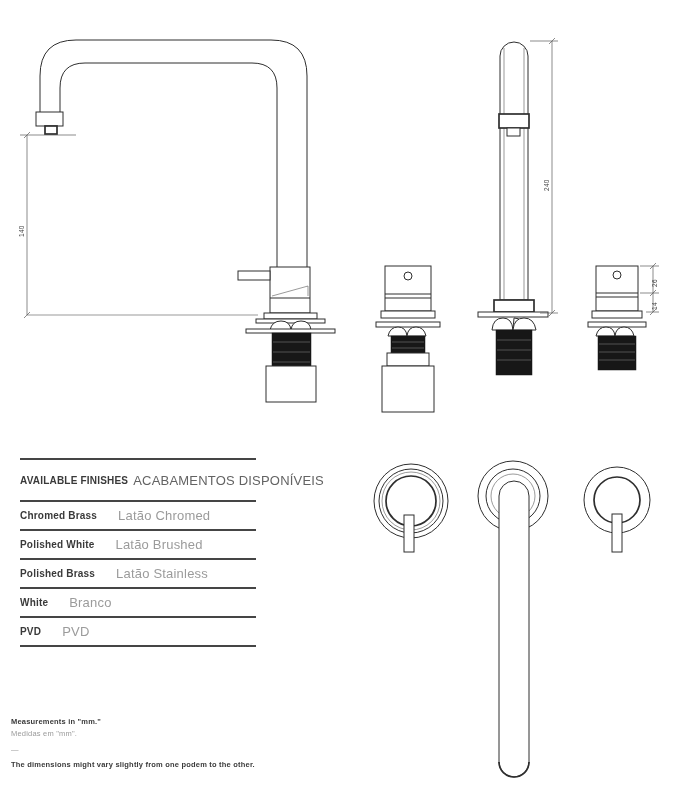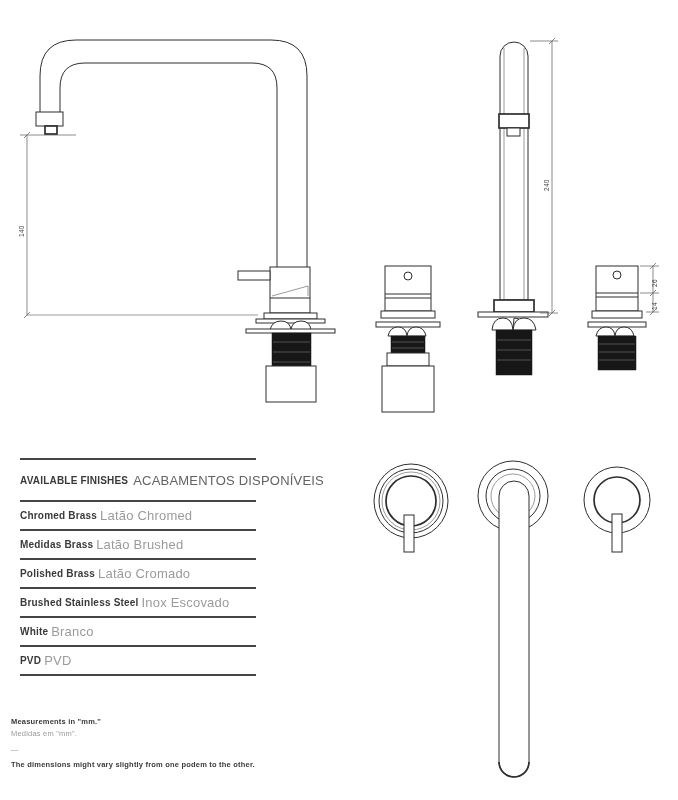--- a/index.html
+++ b/index.html
@@ -23,21 +23,21 @@
   
   #finishes{
     position:absolute;left:20px;top:458px;width:236px;
   }
   .tbl-head{
     height:40px;border-top:2px solid #454545;border-bottom:2px solid #454545;
     display:flex;align-items:center;gap:5px;
   }
   .tbl-row{
     height:27px;border-bottom:2px solid #454545;
-    display:flex;align-items:center;gap:3px;
+    display:flex;align-items:center;gap:21px;
   }
   .en{font-size:10px;font-weight:bold;color:#3a3a3a;letter-spacing:.2px;white-space:nowrap;}
   .pt{font-size:13px;color:#9b9b9b;letter-spacing:.2px;white-space:nowrap;}
   .tbl-head .pt{color:#636363;}
 
   
   #notes{position:absolute;left:11px;top:716px;width:340px;}
   #notes .b{font-size:7.5px;font-weight:bold;color:#3a3a3a;line-height:12px;letter-spacing:.2px;}
   #notes .g{font-size:7.5px;color:#9b9b9b;line-height:12px;letter-spacing:.2px;}
   #notes .sep{font-size:7.5px;color:#9b9b9b;margin:5px 0;}
@@ -200,30 +200,26 @@
   <div id="finishes">
     <div class="tbl-head">
       <span class="en">AVAILABLE FINISHES</span>
       <span class="pt">ACABAMENTOS DISPONÍVEIS</span>
     </div>
     <div class="tbl-row">
       <span class="en">Chromed Brass</span>
       <span class="pt">Latão Chromed</span>
     </div>
     <div class="tbl-row">
-      <span class="en">Medidas Brass</span>
+      <span class="en">Polished White</span>
       <span class="pt">Latão Brushed</span>
     </div>
     <div class="tbl-row">
       <span class="en">Polished Brass</span>
-      <span class="pt">Latão Cromado</span>
-    </div>
-    <div class="tbl-row">
-      <span class="en">Brushed Stainless Steel</span>
-      <span class="pt">Inox Escovado</span>
+      <span class="pt">Latão Stainless</span>
     </div>
     <div class="tbl-row">
       <span class="en">White</span>
       <span class="pt">Branco</span>
     </div>
     <div class="tbl-row">
       <span class="en">PVD</span>
       <span class="pt">PVD</span>
     </div>
   </div>

